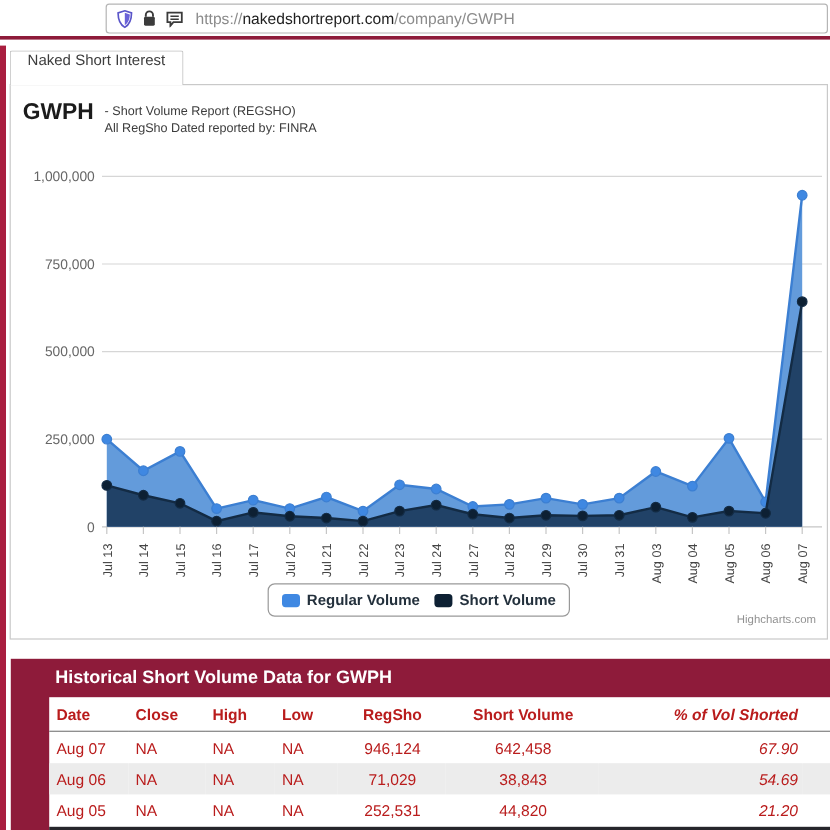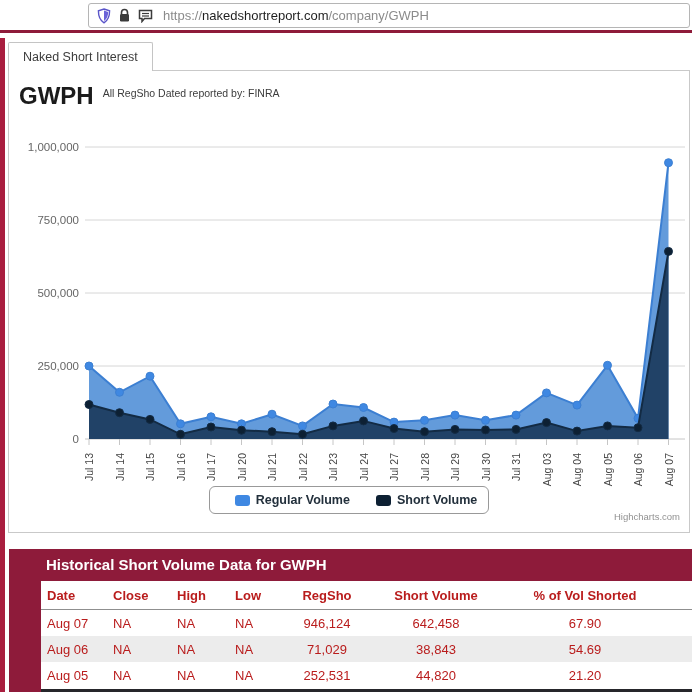--- a/index.html
+++ b/index.html
@@ -13,50 +13,50 @@
   .urlbar svg{flex:0 0 auto;}
   .url{font-size:13px;color:#8b8b8b;white-space:nowrap;margin-left:3px;}
   .url .domain{color:#1f1f1f;}
 
   .crimson-line{position:absolute;left:0;top:30px;width:692px;height:3px;background:#8e1b3a;}
   .stripe{position:absolute;left:0;top:38px;width:5px;height:654px;background:#a91e3f;}
 
   
   .tab{position:absolute;left:8px;top:42px;height:28px;padding:0 14px;background:#fff;z-index:3;
        border:1px solid #c4c4c4;border-bottom:none;border-radius:2px 2px 0 0;
-       display:flex;align-items:center;font-size:12.5px;color:#3d3d3d;box-sizing:content-box;}
+       display:flex;align-items:flex-start;font-size:12.5px;color:#3d3d3d;box-sizing:content-box;}
 
   
   .chart-panel{position:absolute;left:8px;top:70px;width:680px;height:461px;border:1px solid #c9c9c9;background:#fff;z-index:2;}
   .chart-header{position:absolute;left:10px;top:13px;display:flex;align-items:flex-start;gap:9px;}
-  .chart-title{font-size:24px;font-weight:bold;color:#1b1b1b;line-height:1;}
+  .chart-title{font-size:19px;font-weight:bold;color:#1b1b1b;line-height:1;}
   .subs{padding-top:2px;font-size:10.5px;color:#3c3c3c;line-height:14px;}
   .chart-svg{position:absolute;left:0;top:0;}
   .legend{position:absolute;left:0;top:415px;width:100%;display:flex;justify-content:center;}
   .legend-box{display:flex;align-items:center;gap:12px;border:1px solid #999;border-radius:6px;padding:6px 11px;background:#fff;}
-  .legend-item{display:flex;align-items:center;gap:6px;cursor:pointer;margin-left:14px;}
+  .legend-item{display:flex;align-items:center;gap:6px;cursor:pointer;}
   .swatch{width:15px;height:11px;border-radius:3px;}
   .legend-label{font-size:12.5px;font-weight:bold;color:#23303c;}
   .credit{position:absolute;right:9px;top:440px;font-size:9.5px;color:#919191;}
 
   
   .bottom-panel{position:absolute;left:9px;top:549px;width:683px;height:143px;background:#8e1b3a;padding-left:28px;}
   .section-title{height:32px;line-height:32px;padding-left:9px;color:#fff;font-size:15px;font-weight:bold;}
   .table-wrap{margin:0 4px;background:#fff;height:108px;overflow:hidden;border-bottom:3px solid #26262b;}
   table{width:100%;border-collapse:collapse;font-size:13px;color:#b91c1c;}
   thead th{height:28px;font-weight:bold;text-align:left;padding:0 4px 0 6px;border-bottom:1px solid #8f8f8f;}
   tbody td{height:26px;padding:0 4px 0 6px;}
   tbody tr:nth-child(even){background:#ececec;}
   th:nth-child(1),td:nth-child(1){width:56px;}
   th:nth-child(2),td:nth-child(2){width:54px;}
   th:nth-child(3),td:nth-child(3){width:48px;}
   th:nth-child(4),td:nth-child(4){width:42px;}
   th:nth-child(5),td:nth-child(5){width:80px;text-align:center;}
   th:nth-child(6),td:nth-child(6){width:118px;text-align:center;}
-  th:nth-child(7),td:nth-child(7){width:160px;text-align:center;}
+  th:nth-child(7),td:nth-child(7){width:160px;text-align:right;font-style:italic;}
 </style>
 </head>
 <body>
 
 <div class="page">
 
   <div class="chrome">
     <div class="urlbar">
       <svg width="14" height="16" viewBox="0 0 14 16">
         <path d="M7 1 L12.6 2.8 C12.6 8.5 11 12.4 7 14.8 C3 12.4 1.4 8.5 1.4 2.8 Z" fill="#ffffff" stroke="#5a55c9" stroke-width="1.4"></path>
@@ -79,20 +79,21 @@
   <div class="stripe"></div>
 
   <div class="tab">
     <span>Naked Short Interest</span>
   </div>
 
   <div class="chart-panel">
     <div class="chart-header">
       <div class="chart-title">GWPH</div>
       <div class="subs">
+        <div>- Short Volume Report  (REGSHO)</div>
         <div>All RegSho Dated reported by: FINRA</div>
       </div>
     </div>
 
     <svg id="chart" class="chart-svg" width="680" height="440">
         <g>
           <line x1="76" x2="676" y1="368" y2="368" stroke="#c6c6c6" stroke-width="1"></line>
           <line x1="76" x2="676" y1="295" y2="295" stroke="#d6d6d6" stroke-width="1"></line>
           <line x1="76" x2="676" y1="222" y2="222" stroke="#d6d6d6" stroke-width="1"></line>
           <line x1="76" x2="676" y1="149" y2="149" stroke="#d6d6d6" stroke-width="1"></line>

